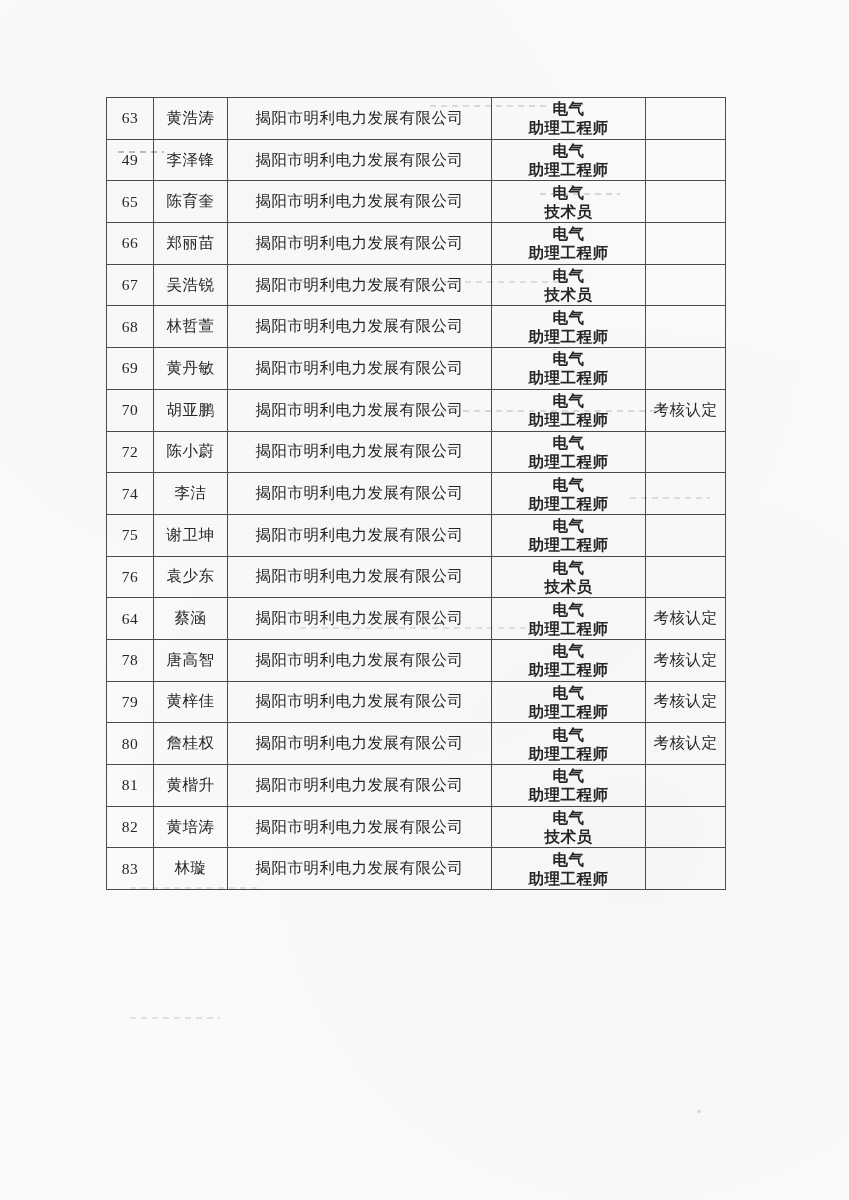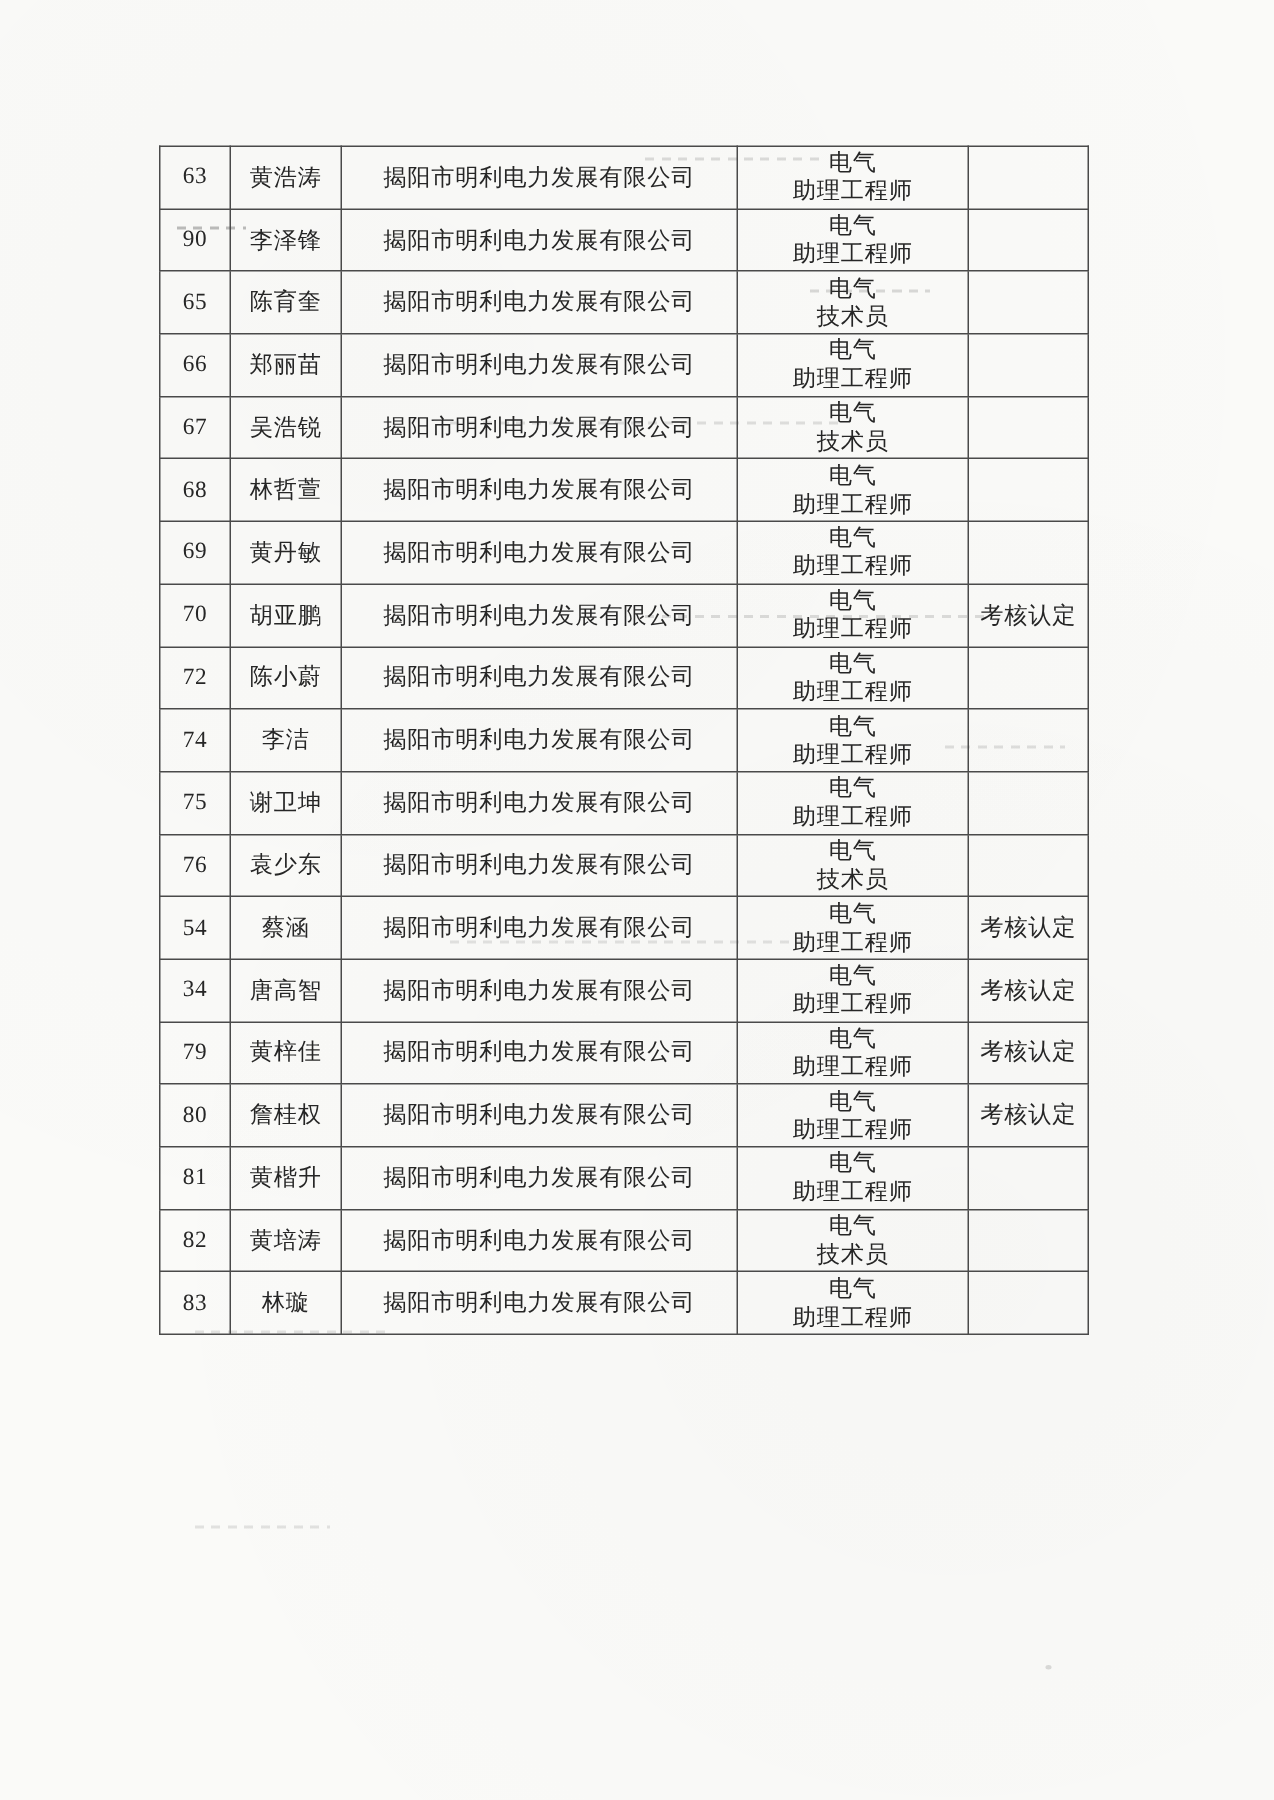--- a/index.html
+++ b/index.html
@@ -43,21 +43,21 @@
     color:var(--ink);
     overflow:hidden;
   }
   col.c-no{width:47px;}
   col.c-name{width:74px;}
   col.c-company{width:264px;}
   col.c-title{width:154px;}
   col.c-remark{width:80px;}
   td.col-no{font-size:15px;letter-spacing:0;}
   td.col-title{font-size:14.5px;line-height:19px;padding:1px 0;}
-  td.col-title .line{display:block;}
+  td.col-title .line{display:block;font-weight:bold;}
   td.col-remark{font-size:14.5px;letter-spacing:0;margin-top:15px;}
   
   .artifact{
     position:absolute;
     background:rgba(60,60,60,0.18);
     pointer-events:none;
   }
   .artifact.dashes{
     background:repeating-linear-gradient(to right,
       rgba(70,70,70,0.35) 0 6px, transparent 6px 11px);
@@ -87,21 +87,21 @@
     <td class="col-no">63</td>
     <td class="col-name">黄浩涛</td>
     <td class="col-company">揭阳市明利电力发展有限公司</td>
     <td class="col-title">
       <span class="line">电气</span>
       <span class="line">助理工程师</span>
     </td>
     <td class="col-remark"></td>
   </tr>
         <tr>
-    <td class="col-no">90</td>
+    <td class="col-no">49</td>
     <td class="col-name">李泽锋</td>
     <td class="col-company">揭阳市明利电力发展有限公司</td>
     <td class="col-title">
       <span class="line">电气</span>
       <span class="line">助理工程师</span>
     </td>
     <td class="col-remark"></td>
   </tr>
         <tr>
     <td class="col-no">65</td>
@@ -197,31 +197,31 @@
     <td class="col-no">76</td>
     <td class="col-name">袁少东</td>
     <td class="col-company">揭阳市明利电力发展有限公司</td>
     <td class="col-title">
       <span class="line">电气</span>
       <span class="line">技术员</span>
     </td>
     <td class="col-remark"></td>
   </tr>
         <tr>
-    <td class="col-no">54</td>
+    <td class="col-no">64</td>
     <td class="col-name">蔡涵</td>
     <td class="col-company">揭阳市明利电力发展有限公司</td>
     <td class="col-title">
       <span class="line">电气</span>
       <span class="line">助理工程师</span>
     </td>
     <td class="col-remark">考核认定</td>
   </tr>
         <tr>
-    <td class="col-no">34</td>
+    <td class="col-no">78</td>
     <td class="col-name">唐高智</td>
     <td class="col-company">揭阳市明利电力发展有限公司</td>
     <td class="col-title">
       <span class="line">电气</span>
       <span class="line">助理工程师</span>
     </td>
     <td class="col-remark">考核认定</td>
   </tr>
         <tr>
     <td class="col-no">79</td>

